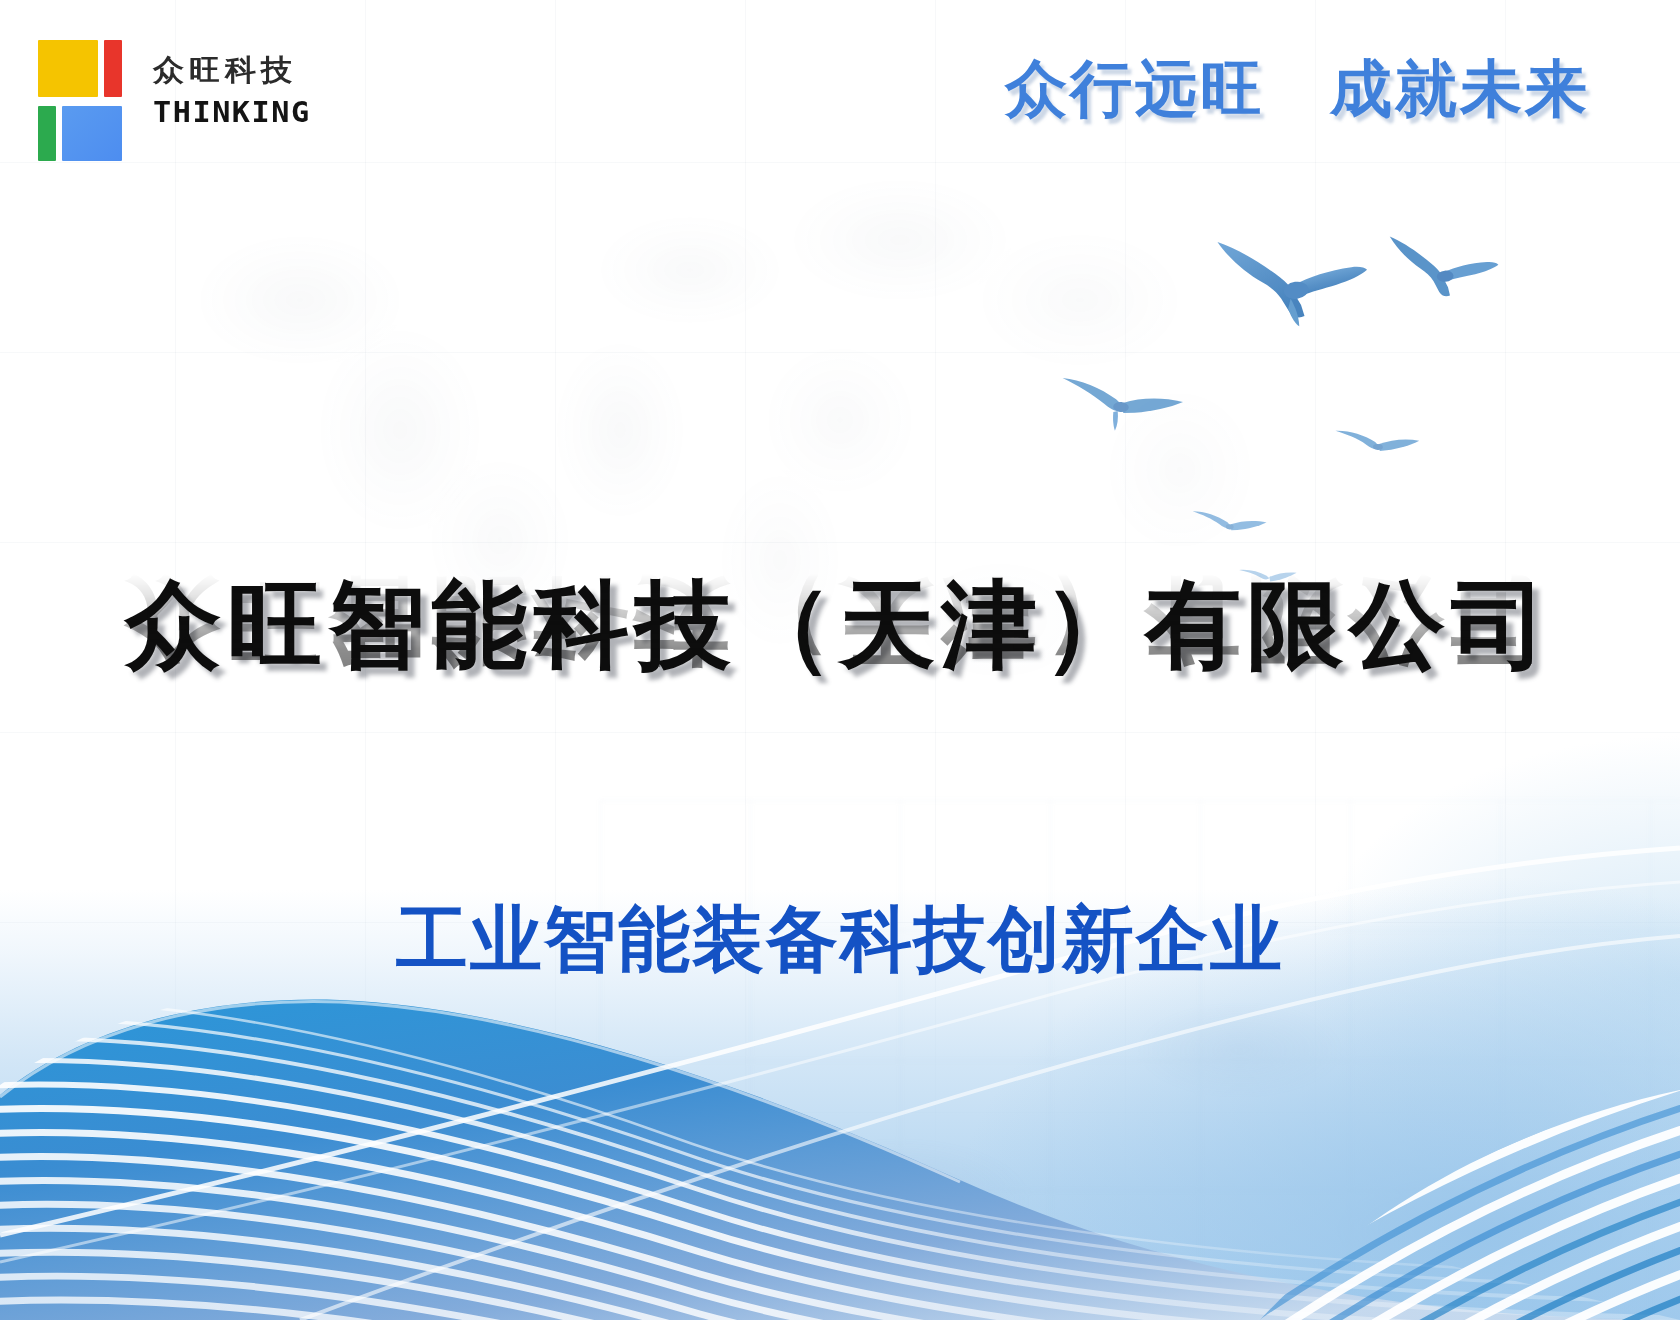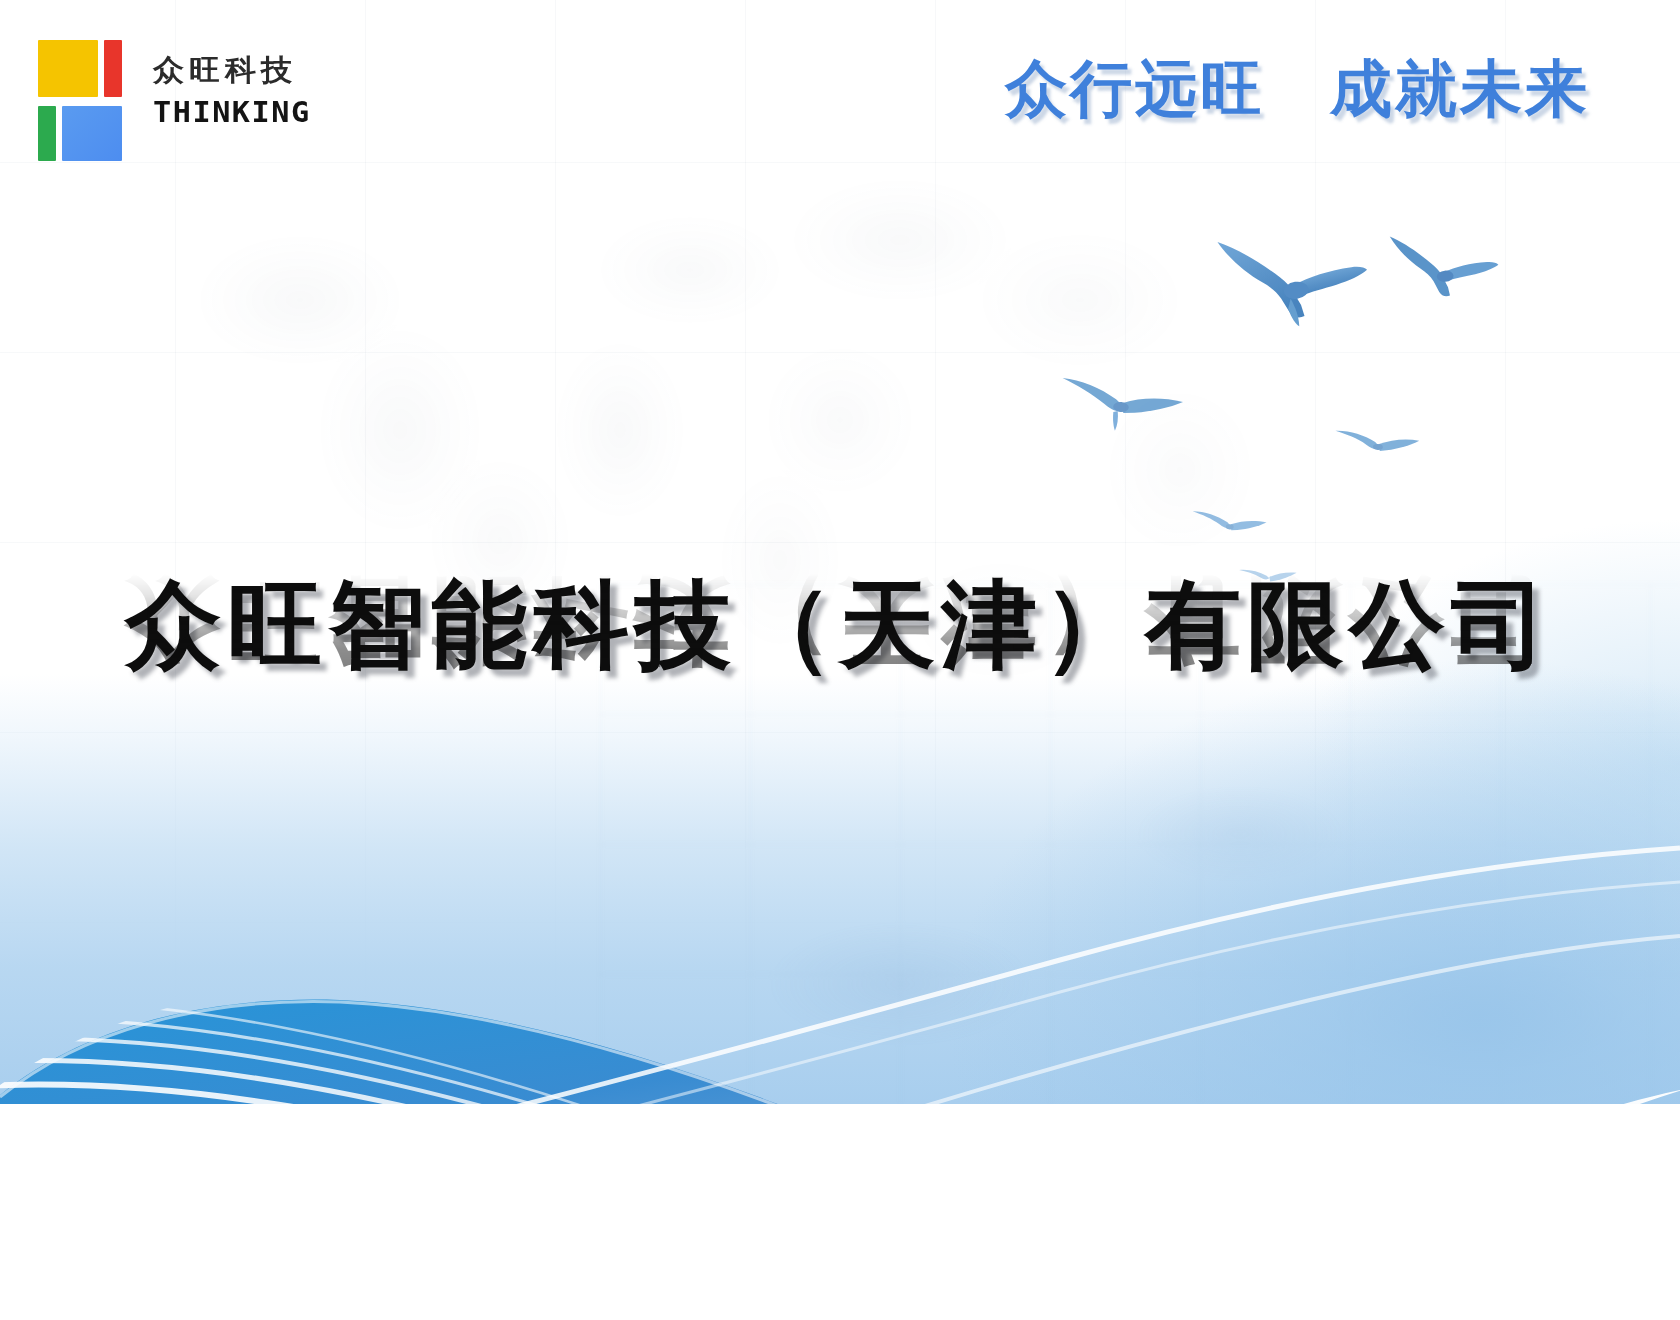--- a/index.html
+++ b/index.html
@@ -4,21 +4,21 @@
 <style>
   * { margin:0; padding:0; box-sizing:border-box; }
   html,body { width:1680px; height:1320px; overflow:hidden; }
   body {
     font-family:"Liberation Sans","DejaVu Sans",sans-serif;
     background:#ffffff;
   }
 
   #slide {
     position:relative;
-    width:1680px; height:1104px;
+    width:1680px; height:1320px;
     background:#ffffff;
     overflow:hidden;
   }
 
   
   .bg-layer { position:absolute; inset:0; pointer-events:none; }
 
   
   .bg-grid {
     background-image:
@@ -296,14 +296,15 @@
     </div>
 
     <div class="tagline">众行远旺　成就未来</div>
   </div>
 
   <div class="title-block">
     <div class="main-title">众旺智能科技（天津）有限公司</div>
     <div class="main-title-reflect">众旺智能科技（天津）有限公司</div>
   </div>
 
+  <div class="subtitle">工业智能装备科技创新企业</div>
 
 </div>
 
 </body></html>

